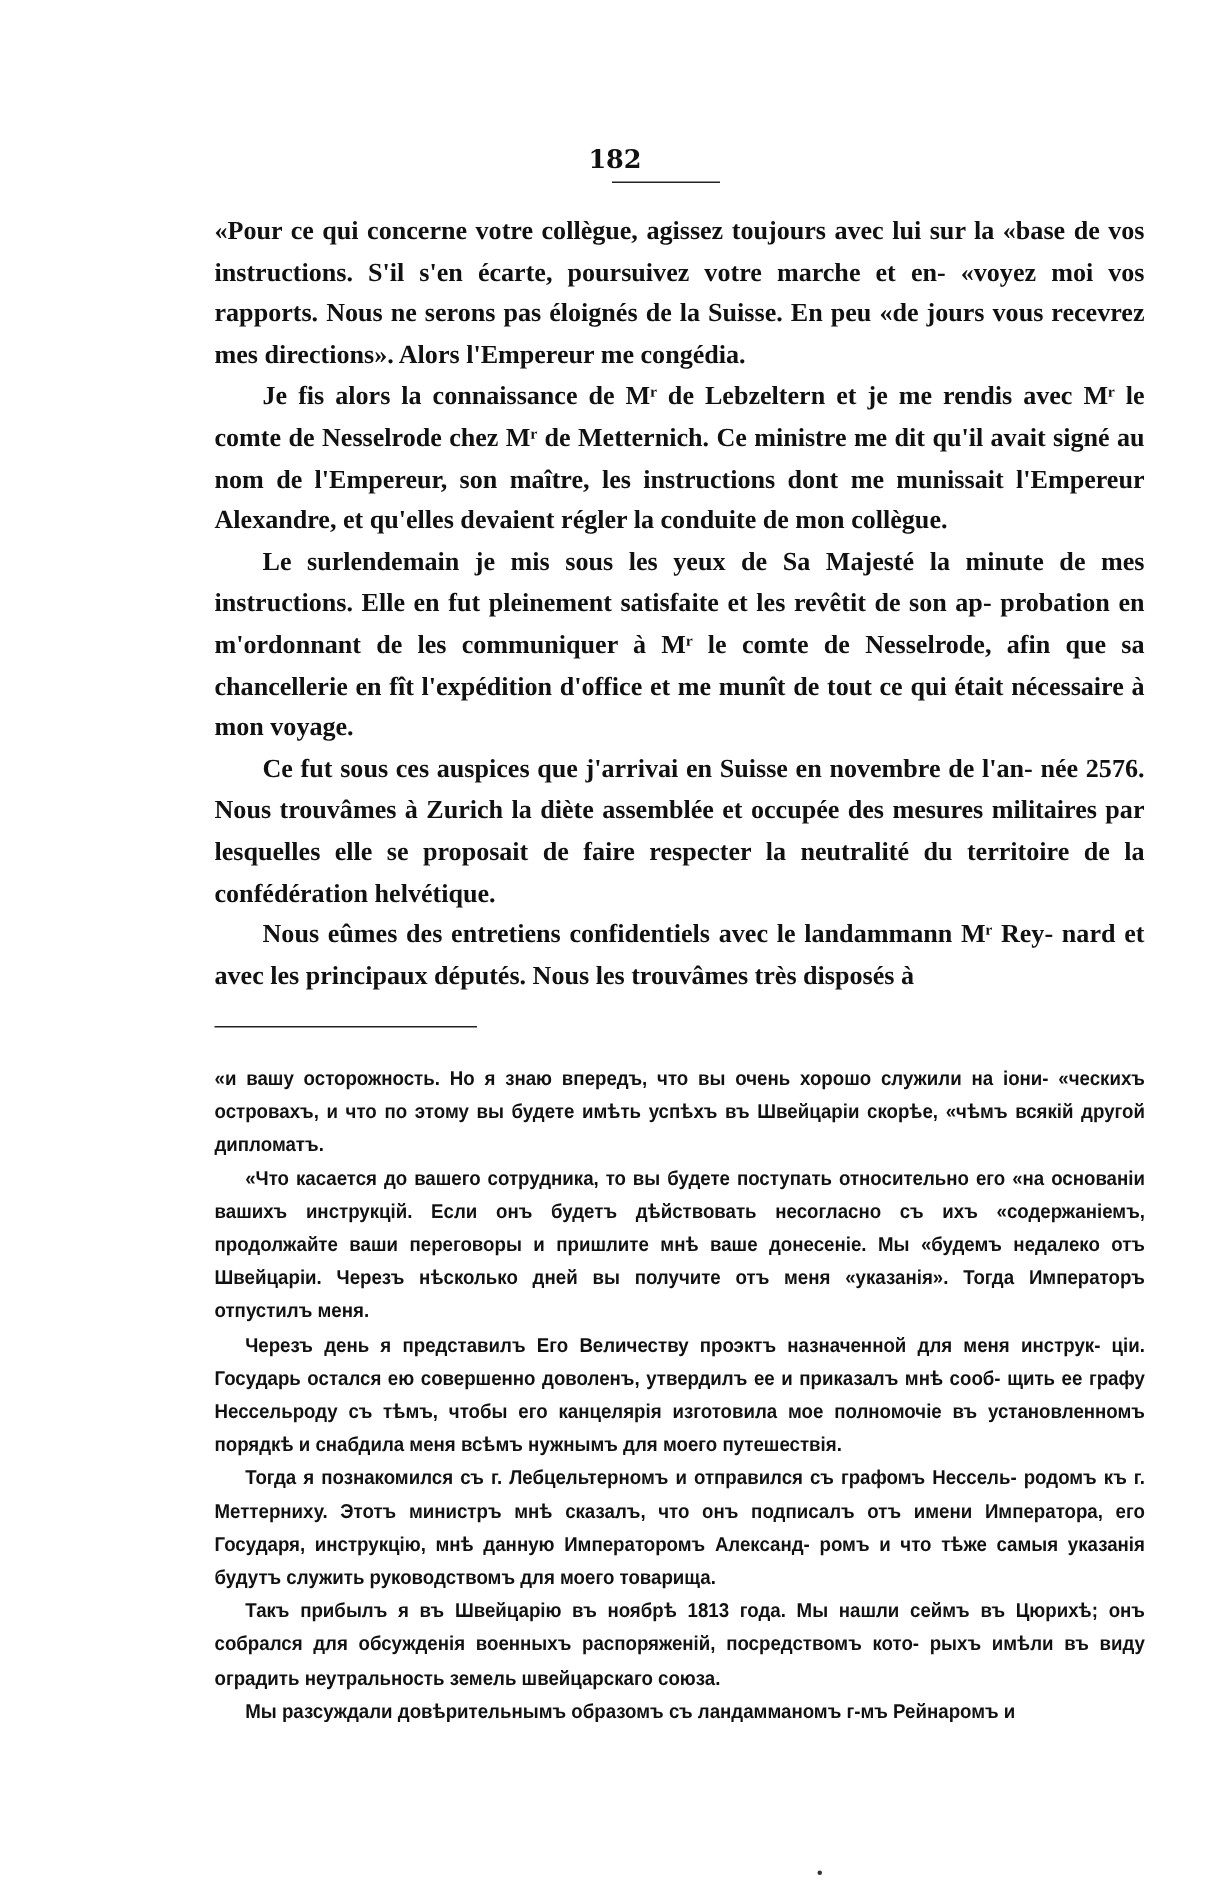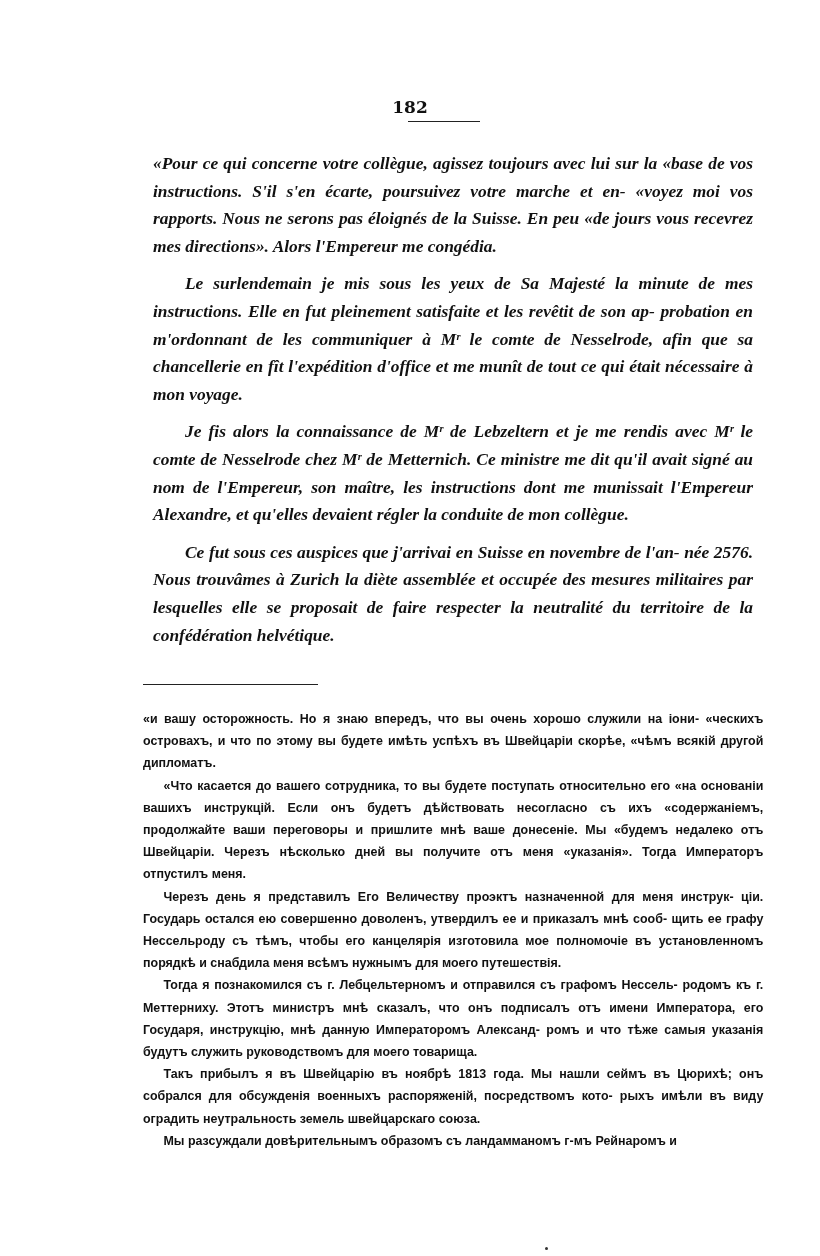--- a/index.html
+++ b/index.html
@@ -5,44 +5,45 @@
   html, body { margin:0; padding:0; background:#ffffff; }
   body { width:820px; height:1256px; position:relative; overflow:hidden;
          font-family:"DejaVu Serif", "Liberation Serif", serif; color:#111; }
   .page-number { position:absolute; top:97px; left:0; width:820px; text-align:center;
                  font-size:17px; font-weight:bold; }
   .header-rule { position:absolute; top:121px; left:408px; width:72px; height:0;
                  border-top:1.5px solid #222; }
   .main-text { position:absolute; top:140px; left:143px; width:620px;
                font-family:"Liberation Serif", serif; font-weight:bold;
                font-size:17.4px; line-height:27.6px; text-align:justify; }
-  .main-text p { margin:10px; text-indent:32px;font-style:italic; }
+  .main-text p { margin:0; text-indent:32px; }
   .main-text p.cont { text-indent:0; }
   .footnote-rule { position:absolute; top:684px; left:143px; width:175px; height:0;
                    border-top:1.5px solid #222; }
   .footnotes { position:absolute; top:708px; left:143px; width:620px;
                font-family:"Liberation Sans", sans-serif; font-weight:bold;
                font-size:13.4px; line-height:22.2px; text-align:justify;
                transform:scaleX(0.93); transform-origin:left top; width:667px; }
   .footnotes p { margin:0; text-indent:22px; }
   .footnotes p.cont { text-indent:0; }
   .speck { position:absolute; top:1247px; left:545px; width:3px; height:3px; background:#333; border-radius:50%; }
 </style>
 </head>
 <body>
 
 <div>
   <div class="page-number">182</div>
   <div class="header-rule"></div>
 
   <div class="main-text">
     <p class="cont">«Pour ce qui concerne votre collègue, agissez toujours avec lui sur la «base de vos instructions. S'il s'en écarte, poursuivez votre marche et en- «voyez moi vos rapports. Nous ne serons pas éloignés de la Suisse. En peu «de jours vous recevrez mes directions». Alors l'Empereur me congédia.</p>
+    <p>Je fis alors la connaissance de Mʳ de Lebzeltern et je me rendis avec Mʳ le comte de Nesselrode chez Mʳ de Metternich. Ce ministre me dit qu'il avait signé au nom de l'Empereur, son maître, les instructions dont me munissait l'Empereur Alexandre, et qu'elles devaient régler la conduite de mon collègue.</p>
     <p>Le surlendemain je mis sous les yeux de Sa Majesté la minute de mes instructions. Elle en fut pleinement satisfaite et les revêtit de son ap- probation en m'ordonnant de les communiquer à Mʳ le comte de Nesselrode, afin que sa chancellerie en fît l'expédition d'office et me munît de tout ce qui était nécessaire à mon voyage.</p>
-    <p>Je fis alors la connaissance de Mʳ de Lebzeltern et je me rendis avec Mʳ le comte de Nesselrode chez Mʳ de Metternich. Ce ministre me dit qu'il avait signé au nom de l'Empereur, son maître, les instructions dont me munissait l'Empereur Alexandre, et qu'elles devaient régler la conduite de mon collègue.</p>
     <p>Ce fut sous ces auspices que j'arrivai en Suisse en novembre de l'an- née 2576. Nous trouvâmes à Zurich la diète assemblée et occupée des mesures militaires par lesquelles elle se proposait de faire respecter la neutralité du territoire de la confédération helvétique.</p>
+    <p>Nous eûmes des entretiens confidentiels avec le landammann Mʳ Rey- nard et avec les principaux députés. Nous les trouvâmes très disposés à</p>
   </div>
 
   <div class="footnote-rule"></div>
 
   <div class="footnotes">
     <p class="cont">«и вашу осторожность. Но я знаю впередъ, что вы очень хорошо служили на іони- «ческихъ островахъ, и что по этому вы будете имѣть успѣхъ въ Швейцаріи скорѣе, «чѣмъ всякій другой дипломатъ.</p>
     <p>«Что касается до вашего сотрудника, то вы будете поступать относительно его «на основаніи вашихъ инструкцій. Если онъ будетъ дѣйствовать несогласно съ ихъ «содержаніемъ, продолжайте ваши переговоры и пришлите мнѣ ваше донесеніе. Мы «будемъ недалеко отъ Швейцаріи. Черезъ нѣсколько дней вы получите отъ меня «указанія». Тогда Императоръ отпустилъ меня.</p>
     <p>Черезъ день я представилъ Его Величеству проэктъ назначенной для меня инструк- ціи. Государь остался ею совершенно доволенъ, утвердилъ ее и приказалъ мнѣ сооб- щить ее графу Нессельроду съ тѣмъ, чтобы его канцелярія изготовила мое полномочіе въ установленномъ порядкѣ и снабдила меня всѣмъ нужнымъ для моего путешествія.</p>
     <p>Тогда я познакомился съ г. Лебцельтерномъ и отправился съ графомъ Нессель- родомъ къ г. Меттерниху. Этотъ министръ мнѣ сказалъ, что онъ подписалъ отъ имени Императора, его Государя, инструкцію, мнѣ данную Императоромъ Александ- ромъ и что тѣже самыя указанія будутъ служить руководствомъ для моего товарища.</p>
     <p>Такъ прибылъ я въ Швейцарію въ ноябрѣ 1813 года. Мы нашли сеймъ въ Цюрихѣ; онъ собрался для обсужденія военныхъ распоряженій, посредствомъ кото- рыхъ имѣли въ виду оградить неутральность земель швейцарскаго союза.</p>

